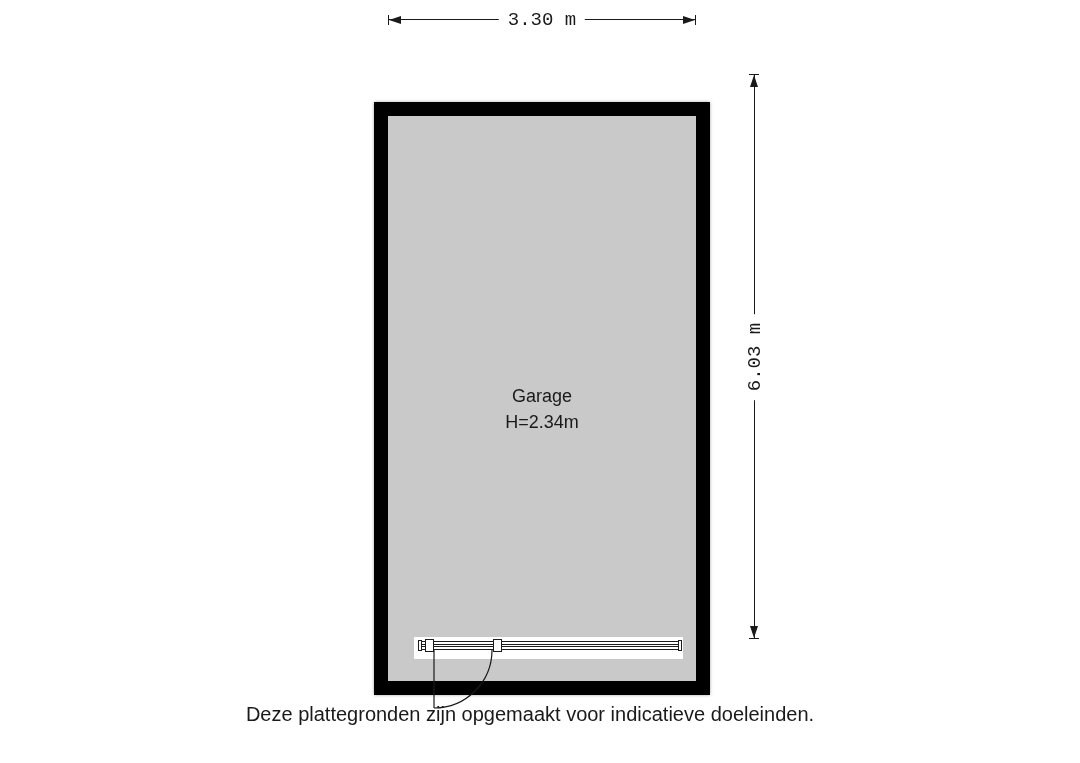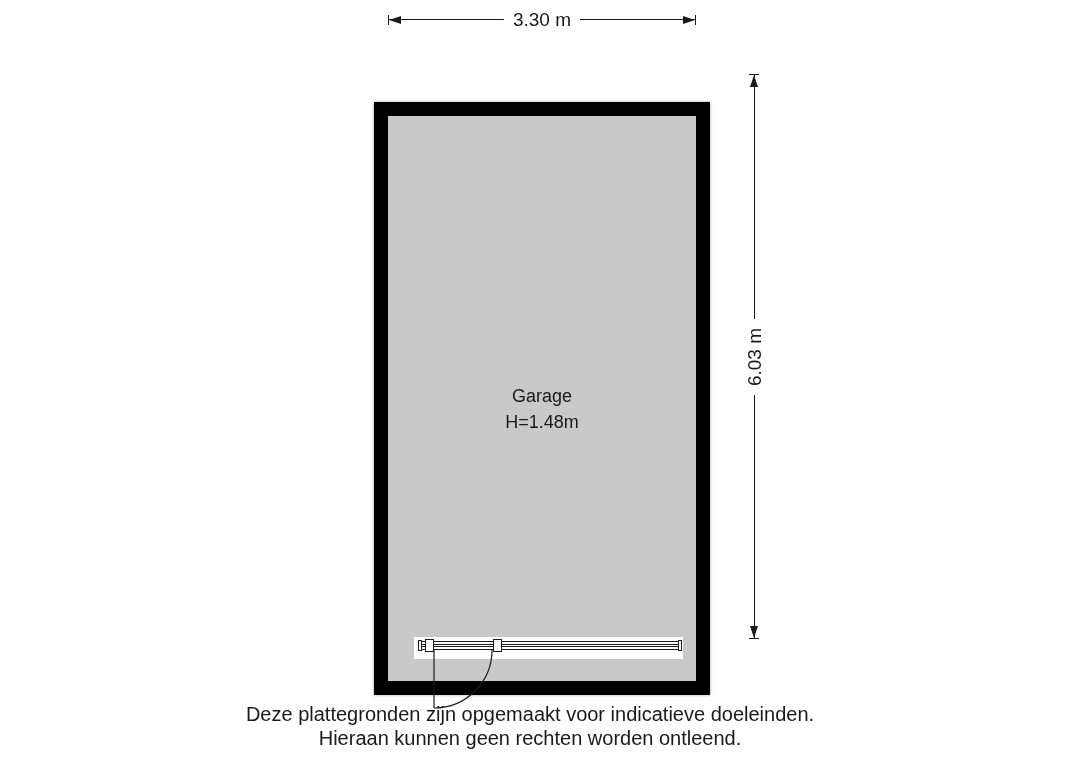--- a/index.html
+++ b/index.html
@@ -12,21 +12,21 @@
   html,body{background:#fff;}
   body{font-family:"Liberation Sans","DejaVu Sans",sans-serif;color:var(--ink);}
   .canvas{
     position:relative;
     width:1080px;height:763px;
     background:var(--bg);
     overflow:hidden;
   }
 
   
-  .dim{position:absolute;}
+  .dim{position:absolute;font-family:Liberation Mono, monospace;}
   .dim-top{left:388px;top:12px;width:308px;height:16px;}
   .dim-line-h{position:absolute;left:0;right:0;top:7px;height:0;border-top:1px solid var(--ink);}
   .tick-v{position:absolute;top:3px;width:0;height:10px;border-left:1px solid var(--ink);}
   .tick-v.start{left:0;}
   .tick-v.end{right:0;}
   .arrow{position:absolute;width:0;height:0;}
   .arrow-left{left:1px;top:4px;border-top:4px solid transparent;border-bottom:4px solid transparent;border-right:12px solid var(--ink);}
   .arrow-right{right:1px;top:4px;border-top:4px solid transparent;border-bottom:4px solid transparent;border-left:12px solid var(--ink);}
   .dim-label{
     position:absolute;left:50%;top:50%;
@@ -109,21 +109,21 @@
     <div class="tick-v end"></div>
     <div class="arrow arrow-left"></div>
     <div class="arrow arrow-right"></div>
     <span class="dim-label">3.30 m</span>
   </div>
 
   <div class="room">
     <div class="room-floor"></div>
     <div class="room-labels">
       <div>Garage</div>
-      <div>H=1.48m</div>
+      <div>H=2.34m</div>
     </div>
   </div>
 
   <div class="door-opening"></div>
 
   <div class="garage-door">
     <div class="mid-line"></div>
     <div class="door-cap left"></div>
     <div class="door-cap right"></div>
     <div class="door-square hinge"></div>
@@ -139,16 +139,15 @@
     <div class="dim-line-v"></div>
     <div class="tick-h start"></div>
     <div class="tick-h end"></div>
     <div class="arrow arrow-up"></div>
     <div class="arrow arrow-down"></div>
     <span class="dim-label rotated">6.03 m</span>
   </div>
 
   <div class="disclaimer">
     <div>Deze plattegronden zijn opgemaakt voor indicatieve doeleinden.</div>
-    <div>Hieraan kunnen geen rechten worden ontleend.</div>
   </div>
 
 </div>
 
 </body></html>

